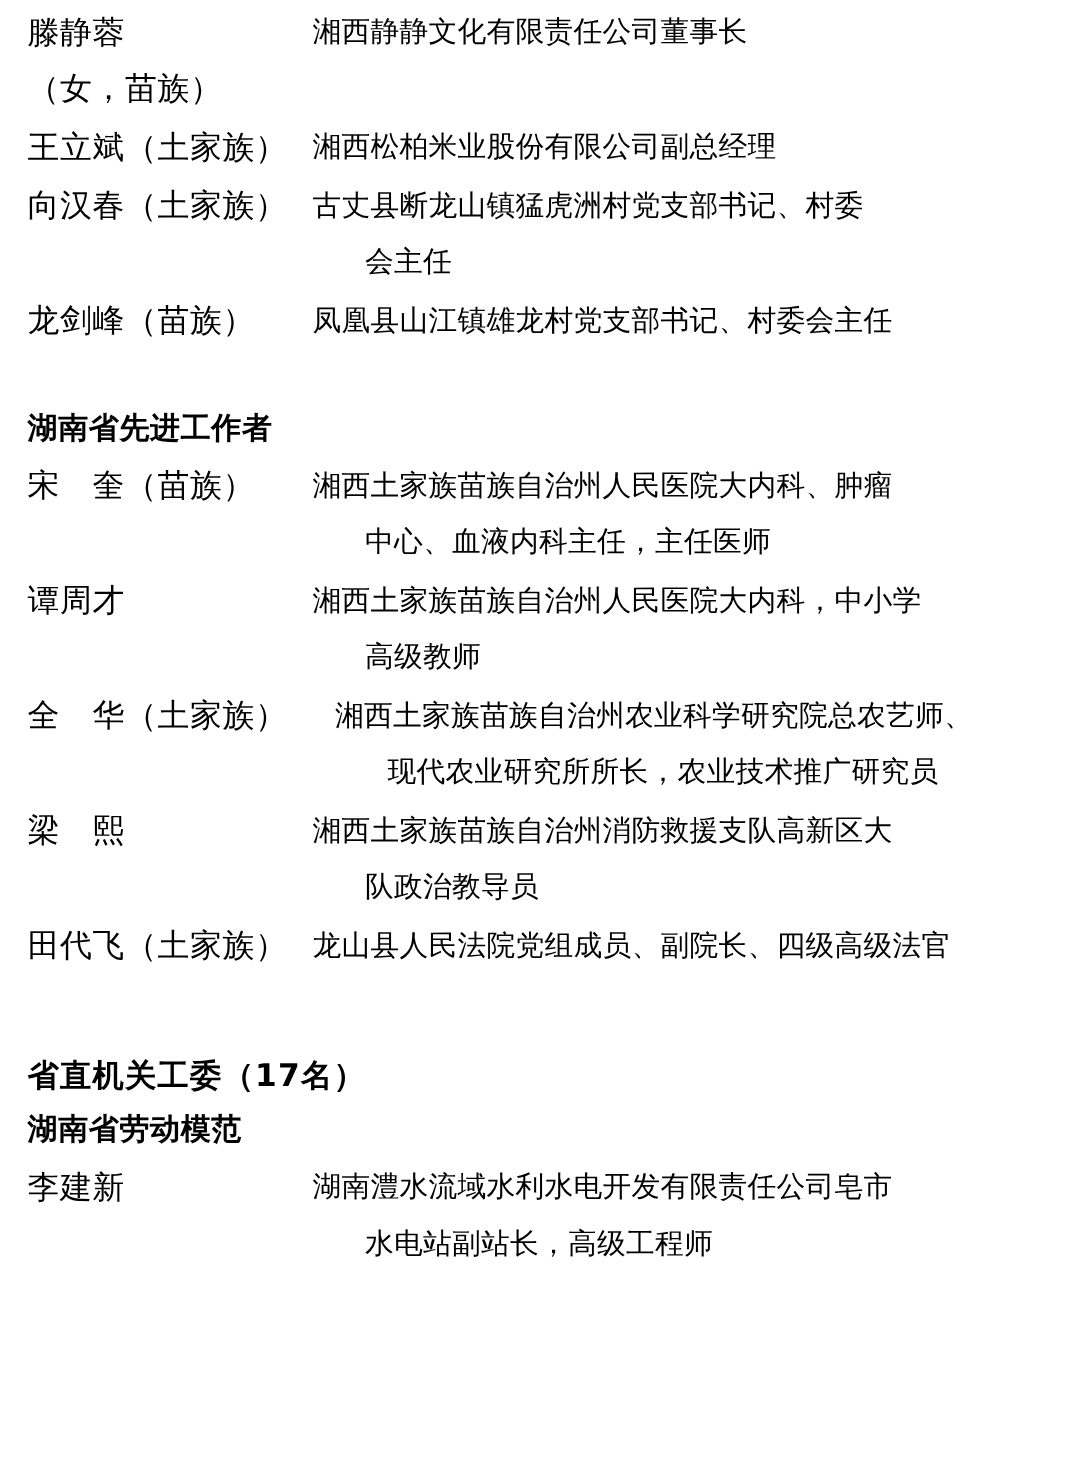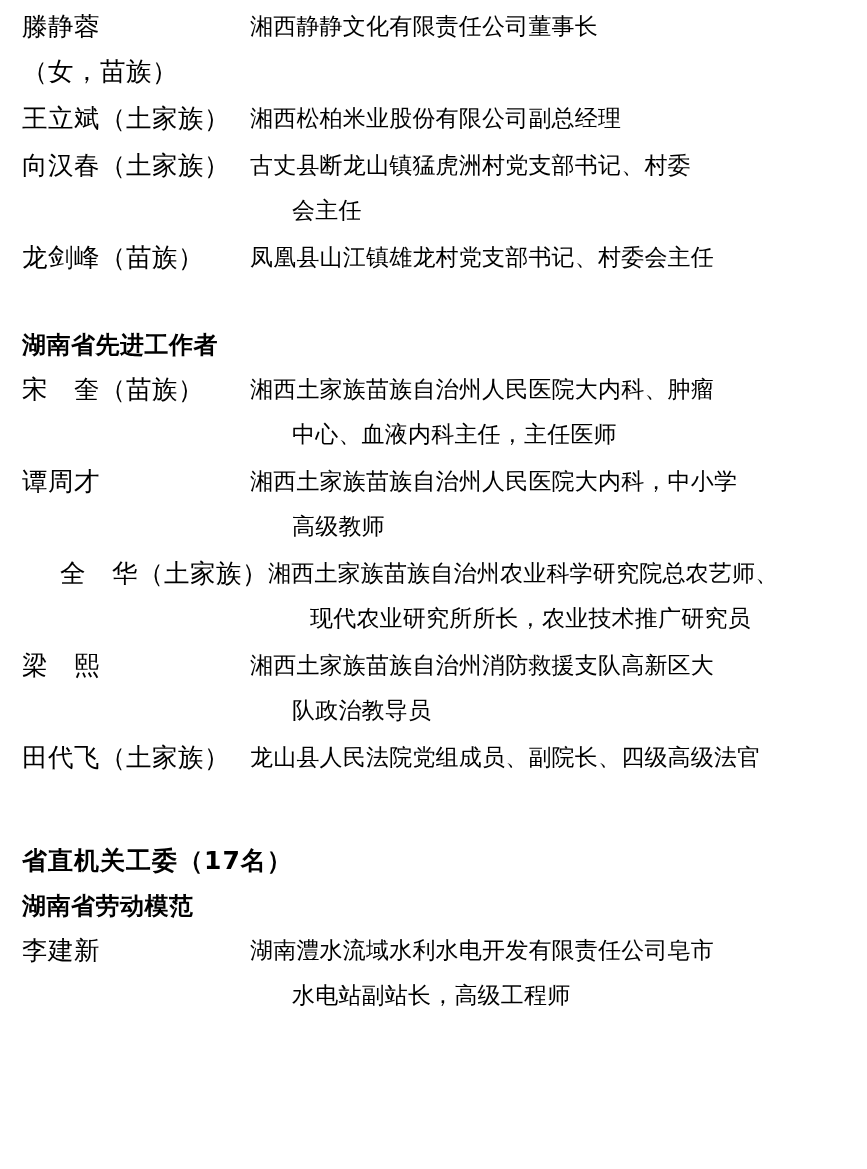--- a/index.html
+++ b/index.html
@@ -47,21 +47,21 @@
   }
   .desc-col .line.indent {
     padding-left: 42px;
   }
   .name-col .line2 {
     display: block;
     white-space: nowrap;
   }
   
   .section-heading {
-    font-family: Liberation Sans, sans-serif;
+    font-family: Liberation Mono, monospace;
     font-weight: bold;
     font-size: 24px;
     line-height: 45px;
     letter-spacing: 0.5px;
     margin: 0;
   }
   .heading-gap-before {
     margin-top: 42px;
   }
   
@@ -71,21 +71,20 @@
     font-size: 25px;
     line-height: 45px;
     letter-spacing: 1px;
     margin: 0;
     padding-right: 40px;
   }
   .spacer-lg { height: 56px; }
   .name-wide {
     width: 246px;
     flex: 0 0 246px;
-    text-align: right;
   }
 </style>
 </head>
 <body>
 
 <div class="page">
 
   <div>
 
     <div class="entry">

